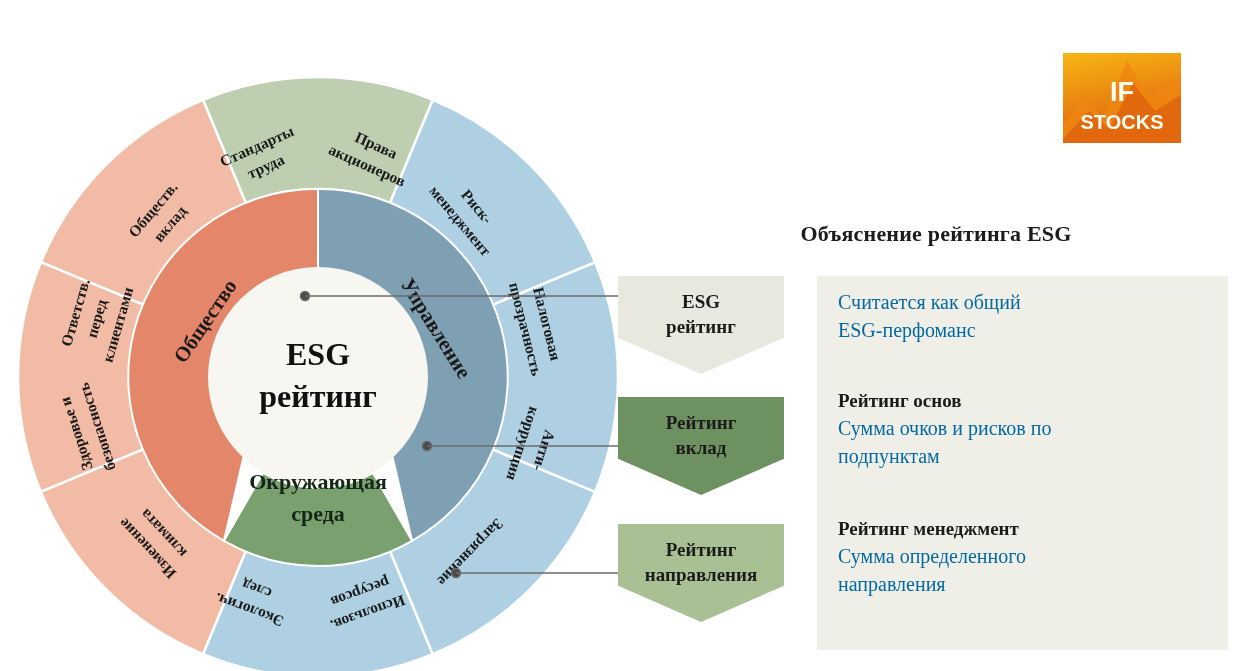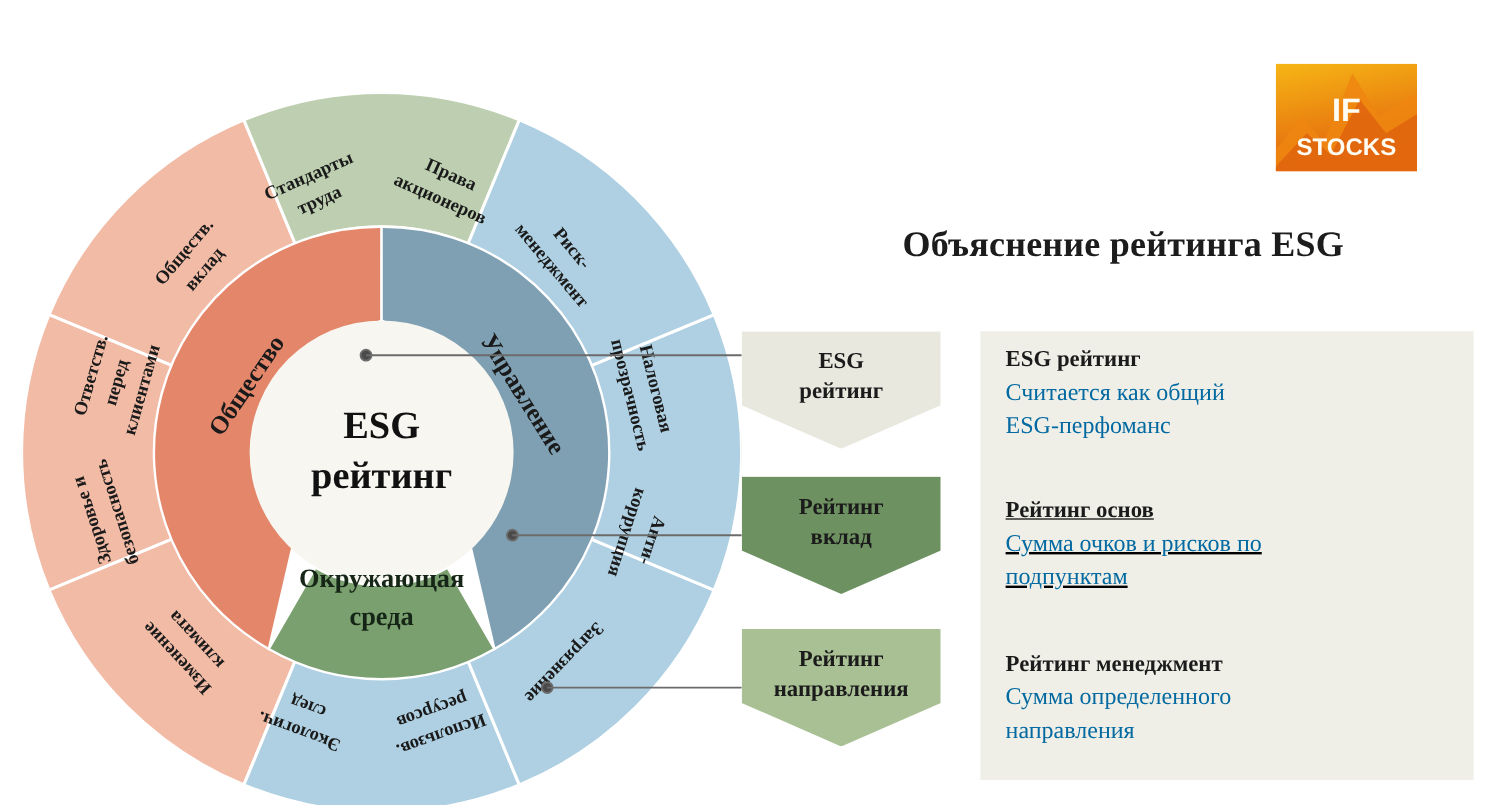--- a/index.html
+++ b/index.html
@@ -15,35 +15,35 @@
     position:absolute;left:1063px;top:18px;width:118px;height:90px;
     overflow:hidden;
   }
   .logo svg{display:block;}
 
   
   .donut{position:absolute;left:18px;top:42px;width:600px;height:600px;}
 
   
   .title{
-    position:absolute;left:646px;top:152px;width:580px;
-    font-size:30px;font-weight:bold;color:#1c1c1c;
+    position:absolute;left:646px;top:186px;width:580px;
+    font-size:22px;font-weight:bold;color:#1c1c1c;
     text-align:center;letter-spacing:.2px;
   }
 
   .panel{
     position:absolute;left:817px;top:241px;width:411px;height:374px;
     background:#EFEFE8;
   }
   .panel-inner{
     position:absolute;left:838px;top:252px;width:380px;
   }
   .blk{margin-bottom:26px;}
   .blk.b1{padding-top:2px;}
-  .blk.b2{padding-top:20px;text-decoration:underline;}
+  .blk.b2{padding-top:20px;}
   .blk.b3{padding-top:22px;}
   .blk h3{
     margin:0 0 3px 0;font-size:19px;font-weight:bold;color:#1b1b1b;
   }
   .blk p{
     margin:0;font-size:20px;line-height:1.38;color:#0369a1;
   }
 
   
   .arrow{
@@ -234,21 +234,20 @@
       <span>Рейтинг</span><br>
       <span>направления</span>
     </div>
   </div>
 
   <div class="title">Объяснение рейтинга ESG</div>
 
   <div class="panel"></div>
   <div class="panel-inner">
     <div class="blk b1">
-      <h3>ESG рейтинг</h3>
       <p style="white-space:pre-line">Считается как общий
 ESG-перфоманс</p>
     </div>
     <div class="blk b2">
       <h3>Рейтинг основ</h3>
       <p style="white-space:pre-line">Сумма очков и рисков по
 подпунктам</p>
     </div>
     <div class="blk b3">
       <h3>Рейтинг менеджмент</h3>

